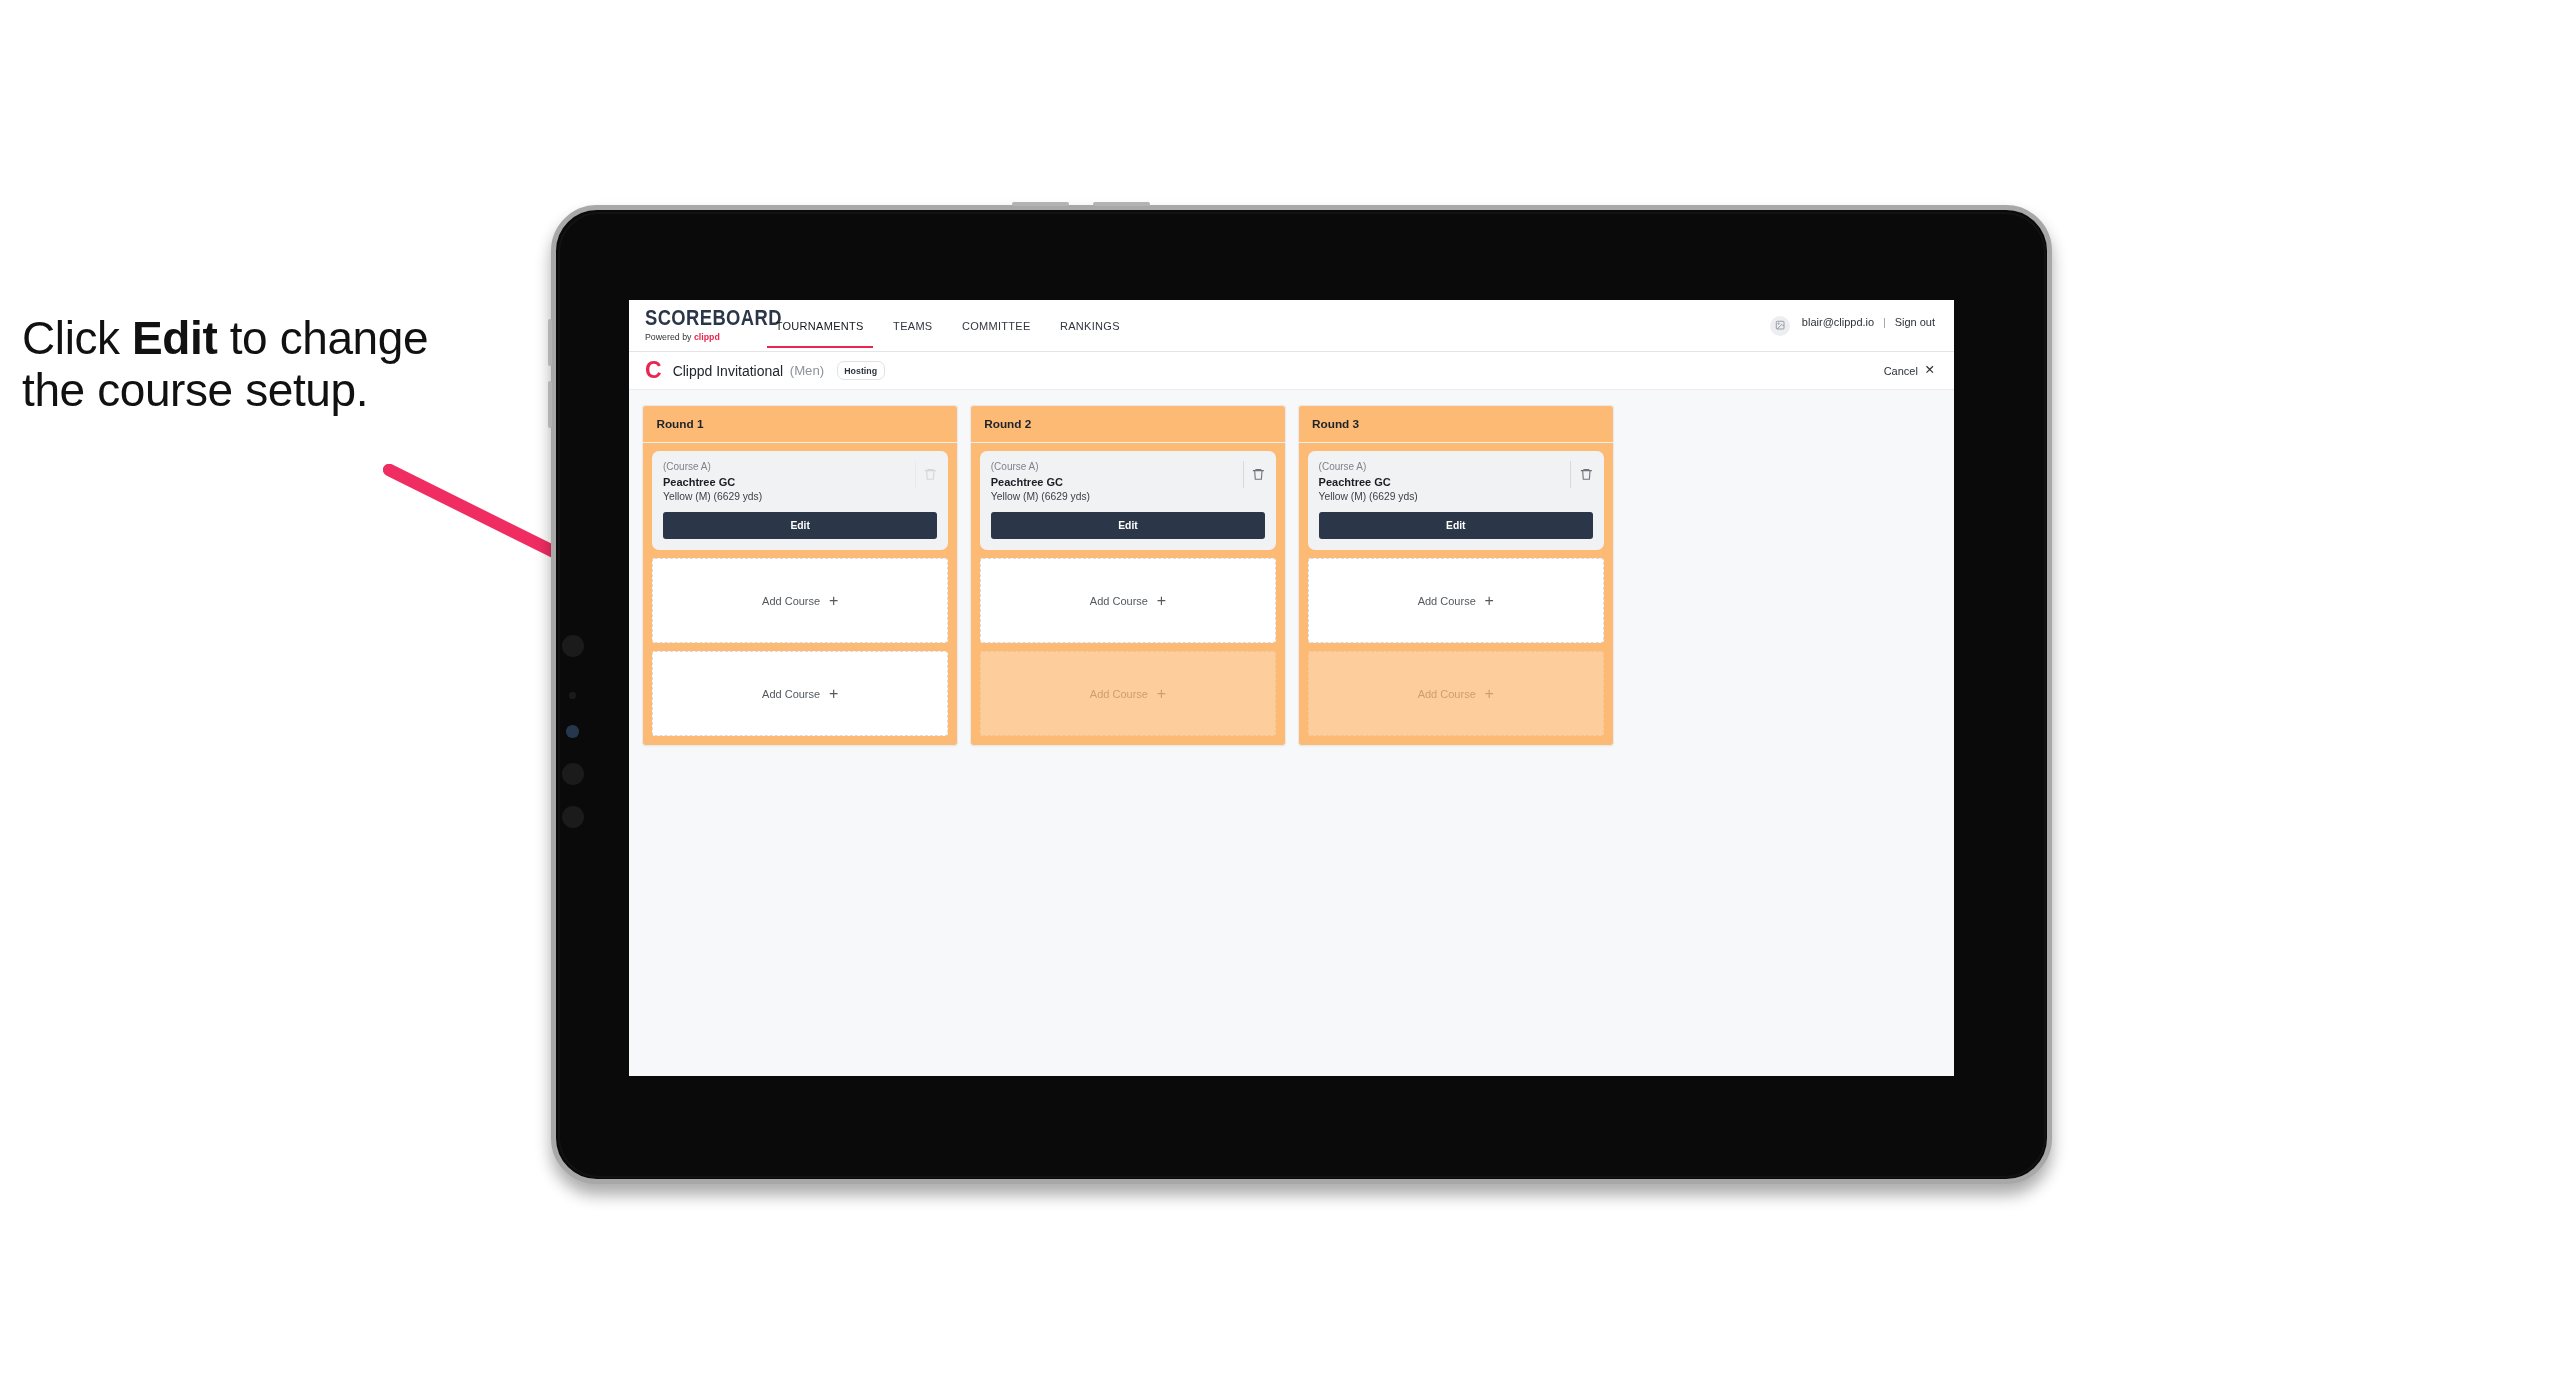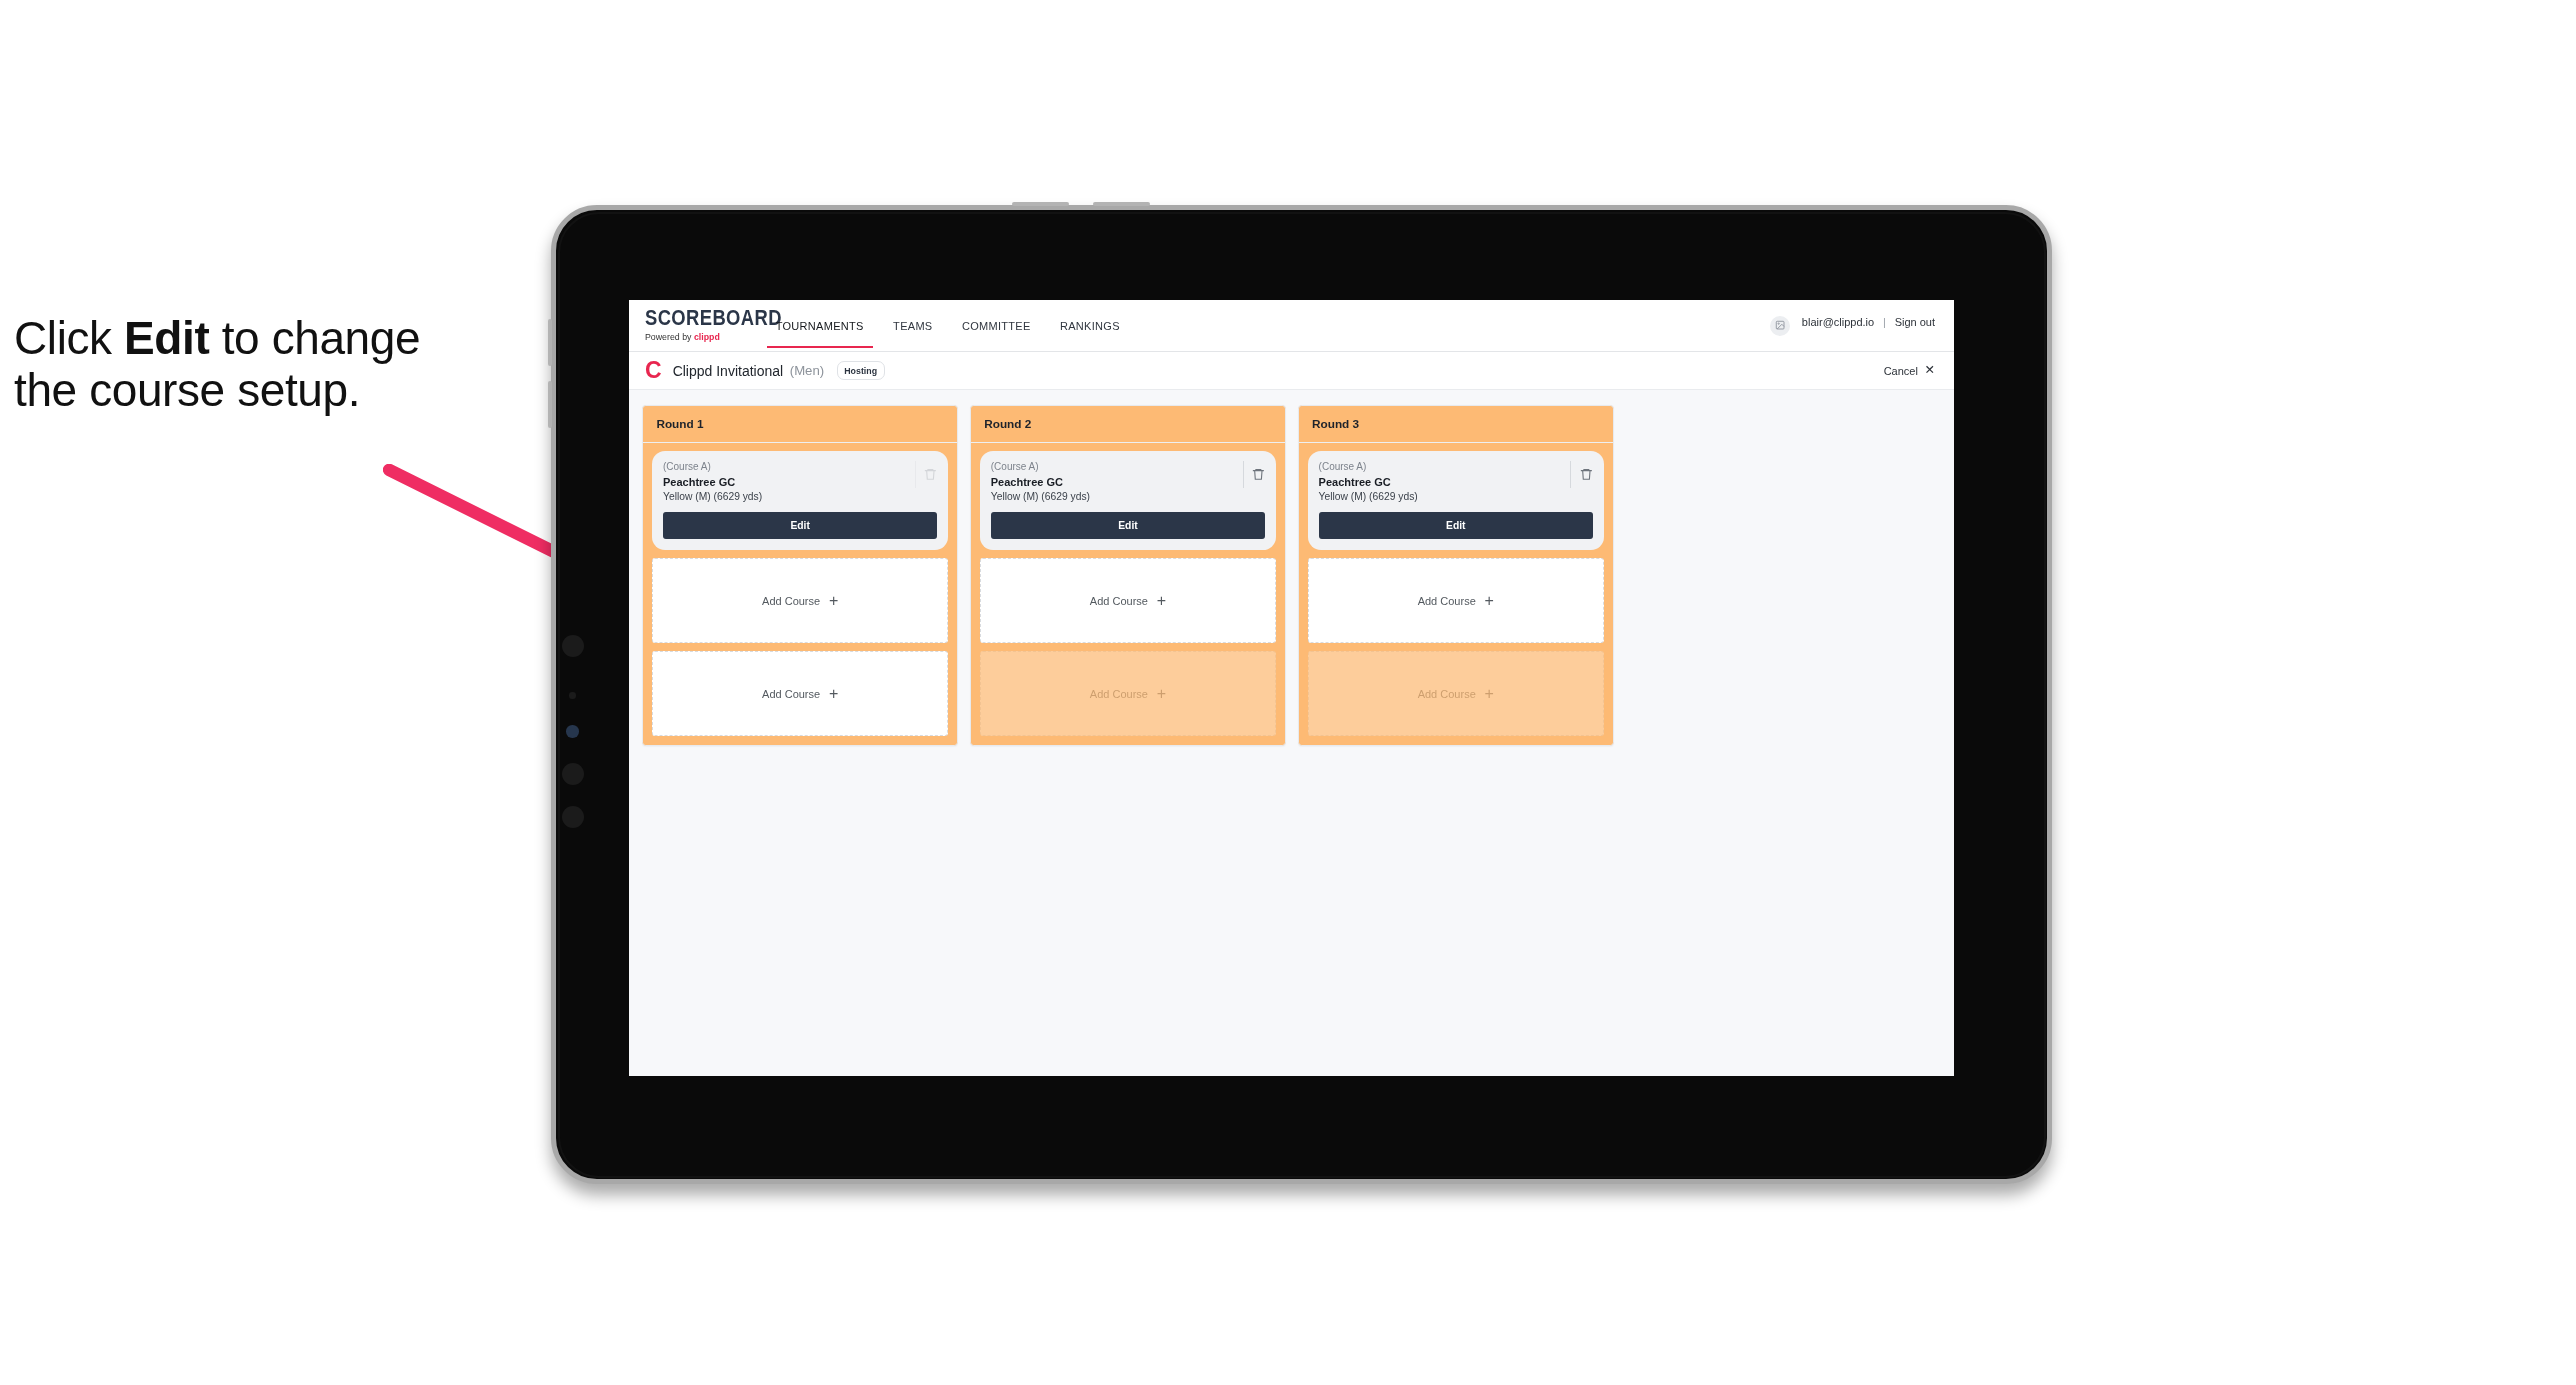--- a/index.html
+++ b/index.html
@@ -6,21 +6,21 @@
   body{
     width:2576px;height:1386px;
     background:#ffffff;
     font-family:"Liberation Sans", sans-serif;
     overflow:hidden;
     position:relative;
   }
 
   
   #annotation{
-    position:absolute;left:14px;top:313px;width:412px;
+    position:absolute;left:22px;top:313px;width:412px;
     font-size:46px;line-height:1.13;color:#111111;
     font-family:"Liberation Sans", sans-serif;
     letter-spacing:-0.4px;
   }
   #annotation .b{font-weight:bold;}
   #arrow{position:absolute;left:383px;top:464px;width:309px;height:169px;}
 
   
   #tablet{
     position:absolute;left:551px;top:205px;width:1501px;height:979px;
@@ -101,21 +101,21 @@
   .tab.sel{background:#ffffff;color:#20252e;font-weight:bold;}
 
   
   #board{display:flex;gap:11.8px;padding:14.7px 0 0 13.2px;align-items:flex-start;}
   .col{width:316px;background:#fdba74;border:0.7px solid #e8eaed;border-radius:3.7px;box-sizing:border-box;
        box-shadow:0 0.7px 1.5px rgba(16,24,40,.04);}
   .colhead{padding:11.8px 13.2px 11px;border-bottom:0.7px solid #edeff1;}
   .coltitle{font-size:11.8px;color:#1e232b;font-weight:bold;}
   .colbody{padding:7.4px 8.8px 8.8px;}
 
-  .coursecard{background:#f1f2f4;border-radius:13px;padding:10.3px 11px 11px;position:relative;}
+  .coursecard{background:#f1f2f4;border-radius:7px;padding:10.3px 11px 11px;position:relative;}
   .ctag{font-size:10px;color:#7d838c;}
   .cname{font-size:11px;color:#191d24;font-weight:bold;margin-top:3.7px;}
   .cmeta{font-size:10.3px;color:#3c424b;margin-top:2.9px;}
   .ctools{position:absolute;right:10.3px;top:10.3px;display:flex;align-items:center;gap:8px;}
   .vrule{width:0.7px;height:26.5px;background:#d6d9dd;}
   .trash{width:14.7px;height:14.7px;color:#6e747c;}
   .trash.dim{opacity:.22;}
   .vrule.dim{opacity:.35;}
 
   .editbtn{

